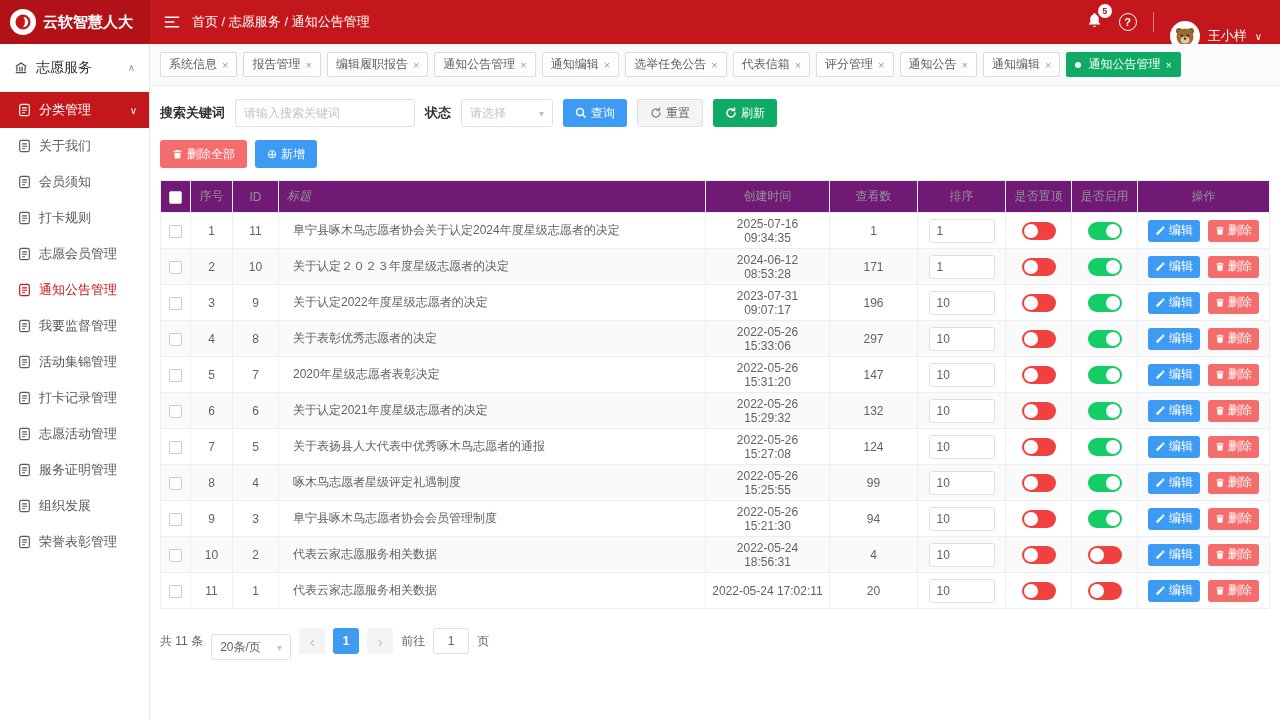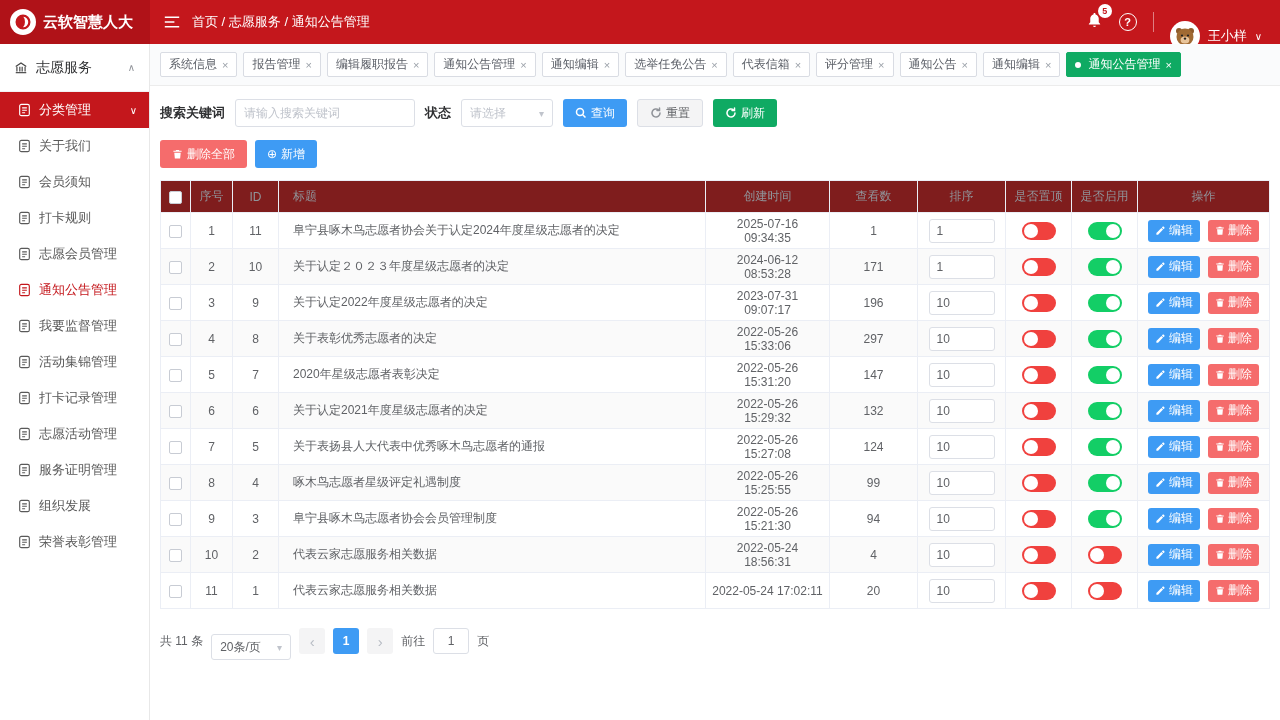--- a/index.html
+++ b/index.html
@@ -61,22 +61,22 @@
   .btn-primary { background:#3e9bf4; color:#fff; }
   .btn-plain { background:#f4f4f5; color:#606266; border:1px solid #dcdfe6; }
   .btn-success { background:#0faa63; color:#fff; }
   .btn-danger { background:#f56c6c; color:#fff; }
   .action-row { display:flex; gap:8px; padding:2px 10px 12px; }
 
   
   .table-wrap { padding:0 10px; }
   table { width:100%; border-collapse:collapse; table-layout:fixed; font-size:12px; }
   th,td { border:1px solid #ebeef5; height:36px; padding:0 6px; text-align:center; }
-  thead th { color:#909399; font-weight:500; height:32px; background:#7f1d1d; }
-  thead th:nth-child(4) { text-align:left; padding-left:14px; }
+  thead th { color:#909399; font-weight:500; height:32px; background:#701a75; }
+  thead th:nth-child(4) { text-align:left; padding-left:8px;font-style:italic; }
   td { color:#606266; }
   tbody tr:nth-child(even) { background:#fafafa; }
   .c-title { text-align:left; padding-left:14px; }
   .checkbox { display:inline-block; width:13px; height:13px; border:1px solid #c8ccd4; border-radius:2px; background:#fff; cursor:pointer; vertical-align:middle; }
   .sort-input { width:66px; height:24px; border:1px solid #dcdfe6; border-radius:3px; padding:0 7px; font-size:12px; color:#606266; font-family:inherit; }
   .switch { display:inline-block; width:34px; height:18px; border-radius:9px; position:relative; cursor:pointer; background:#dcdfe6; vertical-align:middle; }
   .switch::after { content:""; position:absolute; top:2px; left:2px; width:14px; height:14px; border-radius:50%; background:#fff; }
   .switch.on { background:#13ce66; }
   .switch.on::after { left:18px; }
   .switch.off { background:#f0413e; }

